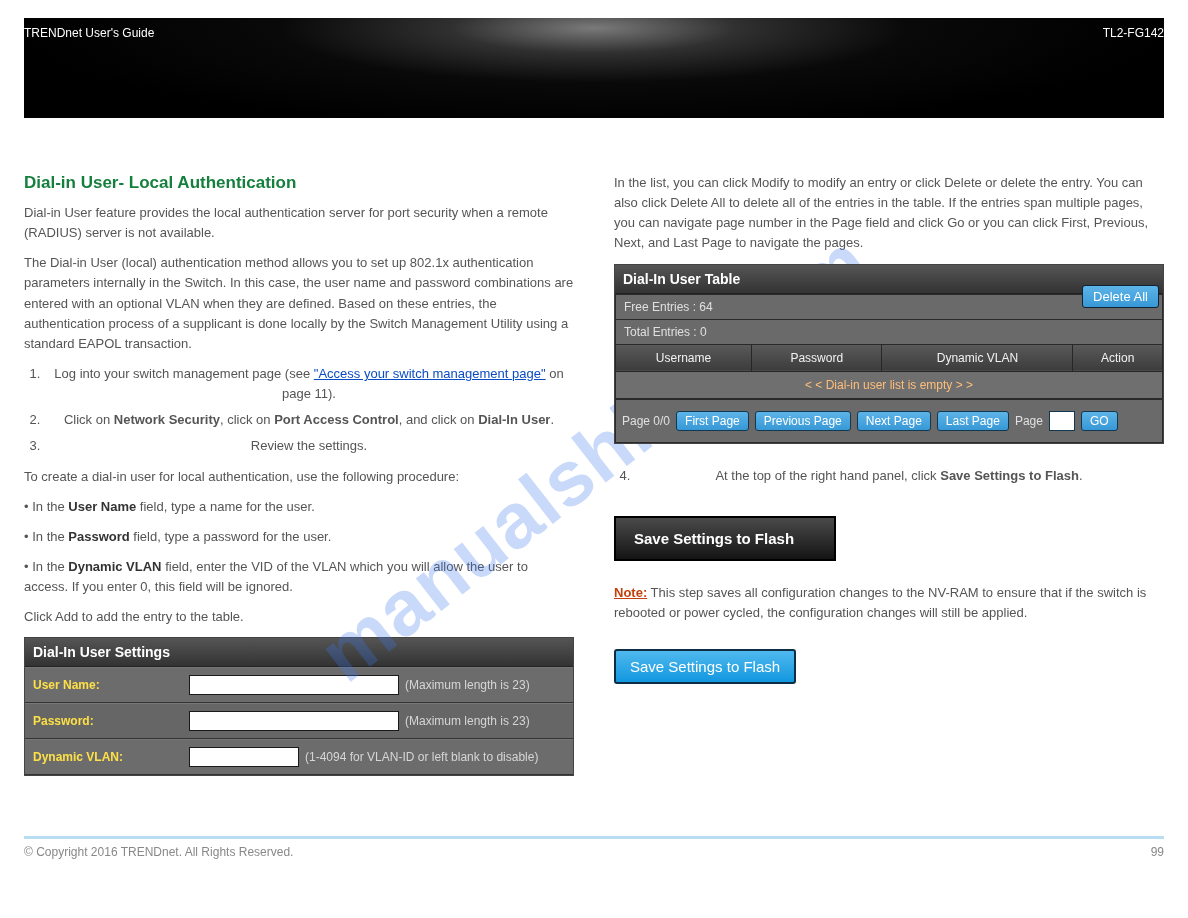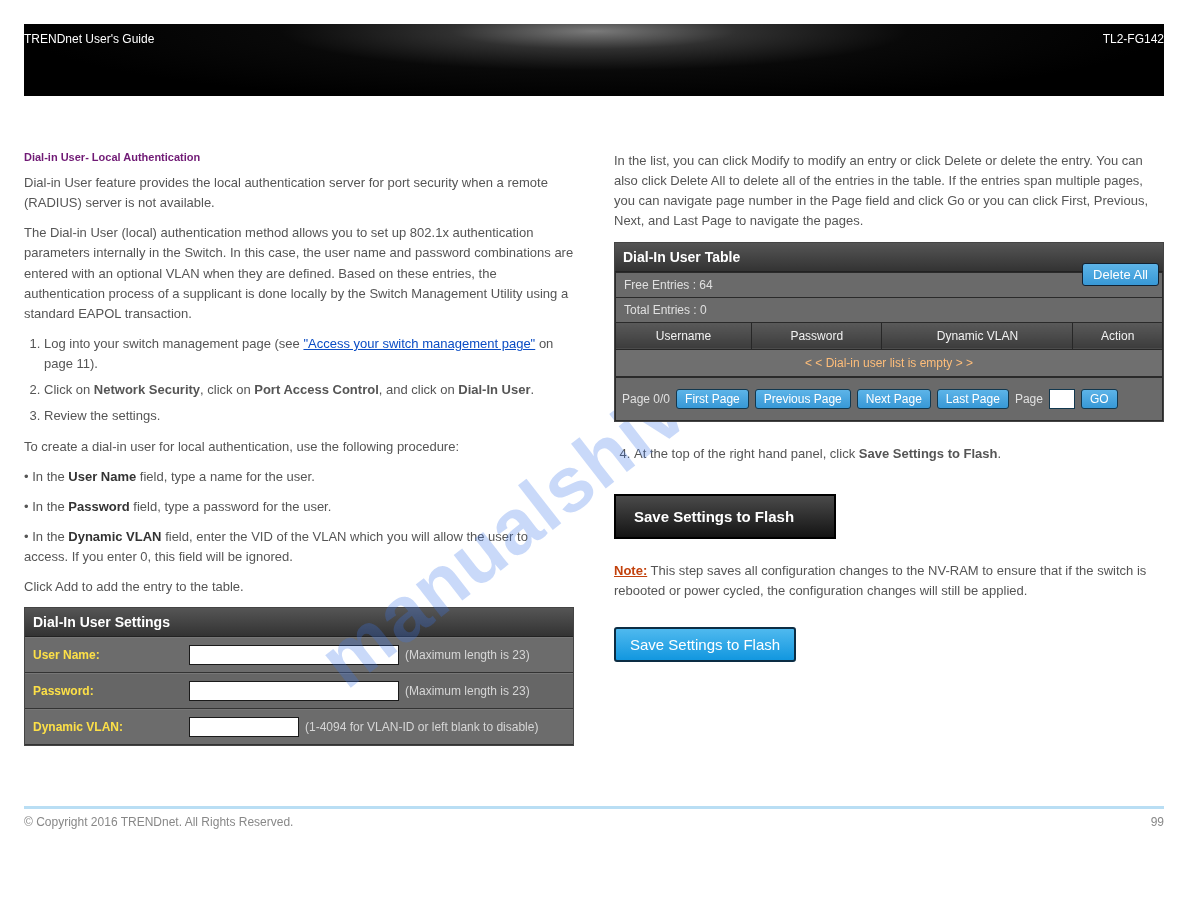--- a/index.html
+++ b/index.html
@@ -1,33 +1,33 @@
 <!DOCTYPE html>
 <html><head>
 <meta charset="utf-8">
 <style>
   html,body{margin:0;padding:0;background:#fff;font-family:Arial,Helvetica,sans-serif;color:#333;}
   .page{width:1188px;margin:0 auto;position:relative;}
   .header{
-    height:72px;
-    margin:24px 24px 0 24px;
+    height:100px;
+    margin:18px 24px 0 24px;
     background:radial-gradient(ellipse 50% 100% at 50% 10%, #7a7a7a 0%, #303030 25%, #090909 55%, #000 100%);
   }
   .header-inner{display:flex;justify-content:space-between;color:#fff;font-size:12px;padding:0 0 0 0; height:0; overflow:visible;}
   .hdr-left{position:relative;top:8px;left:0;}
   .hdr-right{position:relative;top:8px;right:0;}
   .columns{display:flex;gap:40px;padding:10px 24px 0 24px;}
   .col{flex:1;min-width:0;}
-  h3.section{color:#701a75;font-weight:bold;font-size:11px;margin:45px 0 2px 0;}
+  h3.section{color:#15803d;font-weight:bold;font-size:17px;margin:45px 0 2px 0;}
   .path{color:#777;font-style:italic;font-size:13px;margin:0 0 18px 0;}
   .pathlink{color:#0a4cc4;text-decoration:underline;}
   p.body{font-size:13px;line-height:1.55;color:#555;margin:10px 0;}
   p.body b,.inline-bold{font-weight:bold;color:#333;}
   ol.steps{list-style:decimal;padding-left:20px;margin:8px 0;}
-  ol.steps li{font-size:13px;line-height:1.55;color:#555;margin:6px 0;}
+  ol.steps li{font-size:13px;line-height:1.55;color:#555;margin:6px 0;text-align:center;}
 
   .panel{border:1px solid #444;background:#5e5e5e;color:#e9e9e9;font-size:13px;}
   .panel-title{background:linear-gradient(#555,#333);border-bottom:1px solid #222;padding:6px 8px;font-weight:bold;color:#fff;font-size:14px;}
   .panel-row{display:flex;align-items:center;border-top:1px solid #777;border-bottom:1px solid #333;background:#6c6c6c;}
   .panel-row:nth-child(odd){background:#666;}
   .panel-cell-label{width:140px;padding:7px 8px;color:#fde047;font-size:12px;font-weight:bold;}
   .panel-cell-input{flex:1;display:flex;align-items:center;gap:6px;padding:7px 8px;}
   .panel-cell-input input{background:#fff;border:1px solid #1a1a1a;height:18px;font-size:12px;padding:0 4px;}
   .hint{color:#d6d6d6;font-size:12px;}
 

